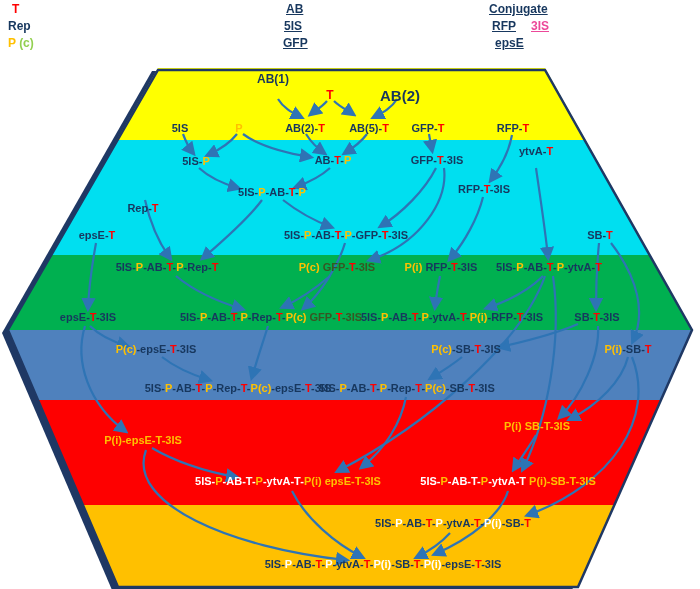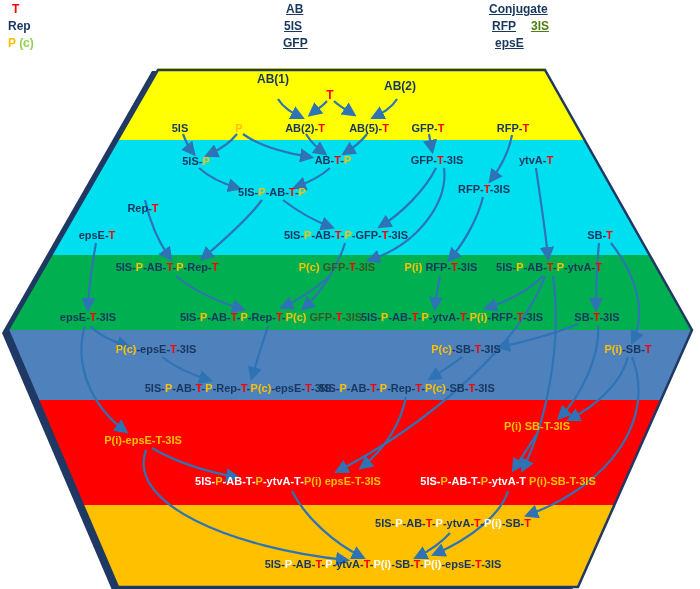--- a/index.html
+++ b/index.html
@@ -103,37 +103,37 @@
 
   <div class="layer">
       <div class="legend-item" style="left: 12px; top: 3px;"><span style="color: rgb(255, 0, 0);">T</span></div>
       <div class="legend-item" style="left: 8px; top: 20px;"><span style="color: rgb(23, 55, 94);">Rep</span></div>
       <div class="legend-item" style="left: 8px; top: 37px;"><span style="color: rgb(255, 192, 0);">P </span><span style="color: rgb(146, 208, 80);">(c)</span></div>
       <div class="legend-item u" style="left: 286px; top: 3px;"><span style="color: rgb(23, 55, 94);">AB</span></div>
       <div class="legend-item u" style="left: 284px; top: 20px;"><span style="color: rgb(23, 55, 94);">5IS</span></div>
       <div class="legend-item u" style="left: 283px; top: 37px;"><span style="color: rgb(23, 55, 94); margin-top: 8px;">GFP</span></div>
       <div class="legend-item u" style="left: 489px; top: 3px;"><span style="color: rgb(23, 55, 94);">Conjugate</span></div>
       <div class="legend-item u" style="left: 492px; top: 20px;"><span style="color: rgb(23, 55, 94);">RFP</span></div>
-      <div class="legend-item u" style="left: 531px; top: 20px;"><span style="color: #4d7c0f; text-align: center;">3IS</span></div>
+      <div class="legend-item u" style="left: 531px; top: 20px;"><span style="color: #ec4899; text-align: center;">3IS</span></div>
       <div class="legend-item u" style="left: 495px; top: 37px;"><span style="color: rgb(23, 55, 94);">epsE</span></div>
     </div>
   <div class="layer">
       <div class="node" style="left: 273px; top: 79px; font-size: 12px;"><span style="color: rgb(23, 55, 94);">AB(1)</span></div>
       <div class="node" style="left: 330px; top: 95px; font-size: 12px;"><span style="color: rgb(255, 0, 0);">T</span></div>
-      <div class="node" style="left: 400px; top: 86px; font-size: 12px;"><span style="color: rgb(23, 55, 94);">AB(2)</span></div>
+      <div class="node" style="left: 400px; top: 95px; font-size: 15px;"><span style="color: rgb(23, 55, 94);">AB(2)</span></div>
       <div class="node" style="left: 180px; top: 128px;"><span style="color: rgb(23, 55, 94);">5IS</span></div>
       <div class="node" style="left: 239px; top: 128px;"><span style="color: rgb(255, 192, 0);">P</span></div>
       <div class="node" style="left: 305px; top: 128px;"><span style="color: rgb(23, 55, 94);">AB(2)-</span><span style="color: rgb(255, 0, 0);">T</span></div>
       <div class="node" style="left: 369px; top: 128px;"><span style="color: rgb(23, 55, 94);">AB(5)-</span><span style="color: rgb(255, 0, 0);">T</span></div>
       <div class="node" style="left: 428px; top: 128px;"><span style="color: rgb(23, 55, 94);">GFP-</span><span style="color: rgb(255, 0, 0);">T</span></div>
       <div class="node" style="left: 513px; top: 128px;"><span style="color: rgb(23, 55, 94);">RFP-</span><span style="color: rgb(255, 0, 0);">T</span></div>
       <div class="node" style="left: 196px; top: 161px;"><span style="color: rgb(23, 55, 94);">5IS-</span><span style="color: rgb(255, 192, 0);">P</span></div>
       <div class="node" style="left: 333px; top: 160px;"><span style="color: rgb(23, 55, 94);">AB-</span><span style="color: rgb(255, 0, 0);">T</span><span style="color: rgb(23, 55, 94);">-</span><span style="color: rgb(255, 192, 0);">P</span></div>
       <div class="node" style="left: 437px; top: 160px;"><span style="color: rgb(23, 55, 94);">GFP-</span><span style="color: rgb(255, 0, 0);">T</span><span style="color: rgb(23, 55, 94);">-3IS</span></div>
-      <div class="node" style="left: 536px; top: 160px; text-align: right;"><span style="color: rgb(23, 55, 94);">ytvA-</span><span style="color: rgb(255, 0, 0);">T</span></div>
+      <div class="node" style="left: 536px; top: 151px; text-align: right;"><span style="color: rgb(23, 55, 94);">ytvA-</span><span style="color: rgb(255, 0, 0);">T</span></div>
       <div class="node" style="left: 143px; top: 192px; margin-top: 16px;"><span style="color: rgb(23, 55, 94);">Rep-</span><span style="color: rgb(255, 0, 0);">T</span></div>
       <div class="node" style="left: 272px; top: 192px;"><span style="color: rgb(23, 55, 94);">5IS-</span><span style="color: rgb(255, 192, 0);">P</span><span style="color: rgb(23, 55, 94);">-AB-</span><span style="color: rgb(255, 0, 0);">T</span><span style="color: rgb(23, 55, 94);">-</span><span style="color: rgb(255, 192, 0);">P</span></div>
       <div class="node" style="left: 484px; top: 189px;"><span style="color: rgb(23, 55, 94);">RFP-</span><span style="color: rgb(255, 0, 0);">T</span><span style="color: rgb(23, 55, 94);">-3IS</span></div>
       <div class="node" style="left: 97px; top: 235px;"><span style="color: rgb(23, 55, 94);">epsE-</span><span style="color: rgb(255, 0, 0);">T</span></div>
       <div class="node" style="left: 346px; top: 235px;"><span style="color: rgb(23, 55, 94);">5IS-</span><span style="color: rgb(255, 192, 0);">P</span><span style="color: rgb(23, 55, 94);">-AB-</span><span style="color: rgb(255, 0, 0);">T</span><span style="color: rgb(23, 55, 94);">-</span><span style="color: rgb(255, 192, 0);">P</span><span style="color: rgb(23, 55, 94);">-GFP-</span><span style="color: rgb(255, 0, 0);">T</span><span style="color: rgb(23, 55, 94);">-3IS</span></div>
       <div class="node" style="left: 600px; top: 235px;"><span style="color: rgb(23, 55, 94);">SB-</span><span style="color: rgb(255, 0, 0);">T</span></div>
       <div class="node" style="left: 167px; top: 267px;"><span style="color: rgb(23, 55, 94);">5IS-</span><span style="color: rgb(255, 192, 0);">P</span><span style="color: rgb(23, 55, 94);">-AB-</span><span style="color: rgb(255, 0, 0);">T</span><span style="color: rgb(23, 55, 94);">-</span><span style="color: rgb(255, 192, 0);">P</span><span style="color: rgb(23, 55, 94);">-Rep-</span><span style="color: rgb(255, 0, 0);">T</span></div>
       <div class="node" style="left: 337px; top: 267px;"><span style="color: rgb(255, 192, 0);">P(c) </span><span style="color: rgb(55, 86, 35);">GFP-</span><span style="color: rgb(255, 0, 0);">T</span><span style="color: rgb(55, 86, 35);">-3IS</span></div>
       <div class="node" style="left: 441px; top: 267px;"><span style="color: rgb(255, 192, 0);">P(i) </span><span style="color: rgb(23, 55, 94);">RFP-</span><span style="color: rgb(255, 0, 0);">T</span><span style="color: rgb(23, 55, 94);">-3IS</span></div>
       <div class="node" style="left: 549px; top: 267px;"><span style="color: rgb(23, 55, 94);">5IS-</span><span style="color: rgb(255, 192, 0);">P</span><span style="color: rgb(23, 55, 94);">-AB-</span><span style="color: rgb(255, 0, 0);">T</span><span style="color: rgb(23, 55, 94);">-</span><span style="color: rgb(255, 192, 0);">P</span><span style="color: rgb(23, 55, 94);">-ytvA-</span><span style="color: rgb(255, 0, 0);">T</span></div>

